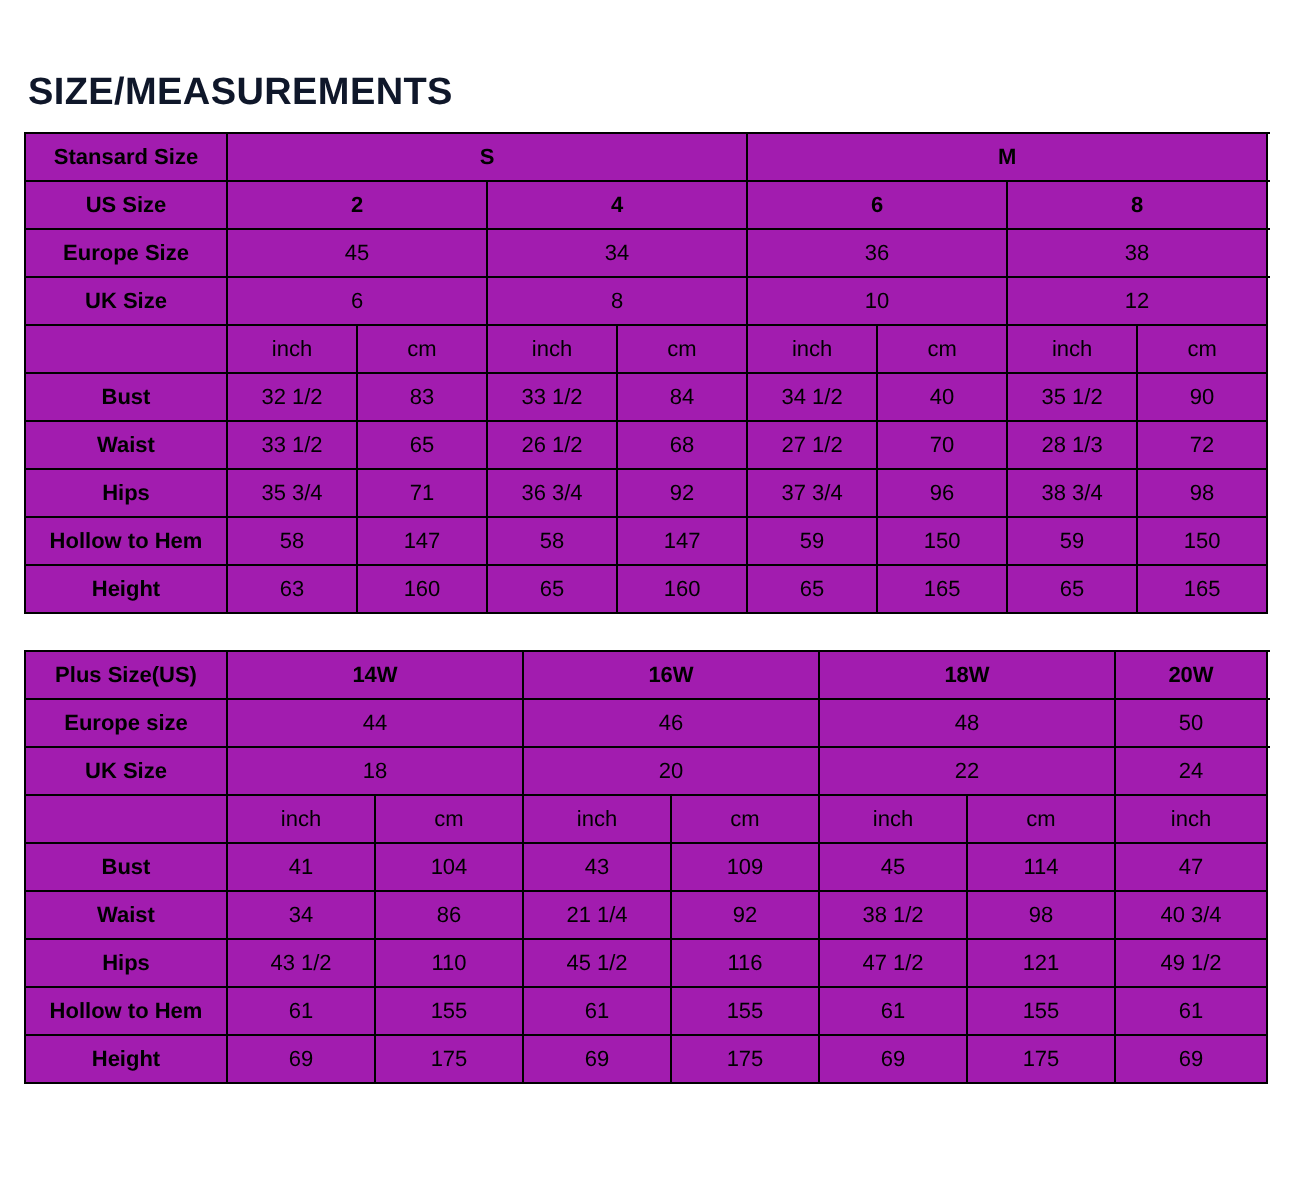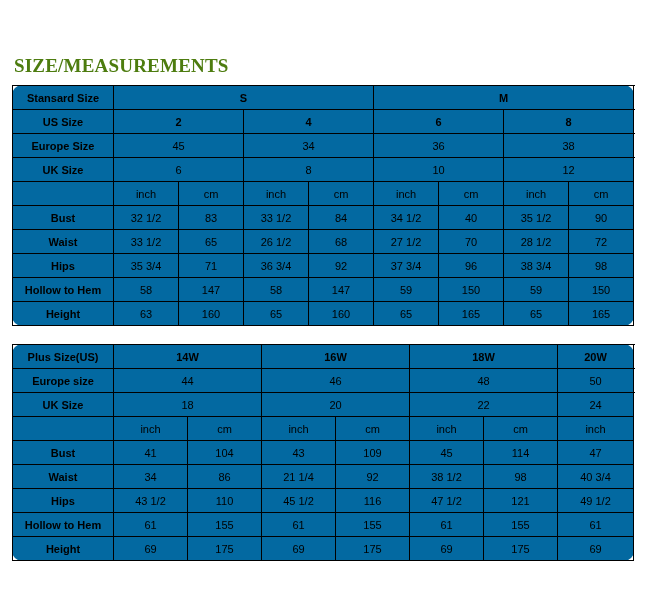--- a/index.html
+++ b/index.html
@@ -17,33 +17,31 @@
   .page {
     position: relative;
     width: 645px;
     height: 600px;
     box-sizing: border-box;
     padding: 0 12px;
   }
   .title {
     font-size: 19px;
     font-weight: bold;
-    color: #4d7c0f;
+    color: #0f172a;
     letter-spacing: 0.2px;
-    padding-top: 55px;
+    padding-top: 36px;
     padding-bottom: 8px;
     padding-left: 2px;
-    font-family: Liberation Serif, serif;
   }
   table.sizetable {
     border-collapse: collapse;
     table-layout: fixed;
     width: 621px;
-    background: #0369a1;
-    border-radius: 10px;
+    background: #a21caf;
   }
   table.sizetable td {
     border: 1px solid #000000;
     font-size: 11px;
     text-align: center;
     height: 23px;
     padding: 0 1px;
     white-space: nowrap;
     overflow: hidden;
   }
@@ -159,21 +157,21 @@
           <td>104</td>
         </tr>
         <tr>
           <td class="rowhead">Waist</td>
           <td>33 1/2</td>
           <td>65</td>
           <td>26 1/2</td>
           <td>68</td>
           <td>27 1/2</td>
           <td>70</td>
-          <td>28 1/2</td>
+          <td>28 1/3</td>
           <td>72</td>
           <td>29 1/2</td>
           <td>75</td>
           <td>31</td>
           <td>79</td>
           <td>32 1/2</td>
           <td>83</td>
           <td>34</td>
           <td>86</td>
         </tr>

